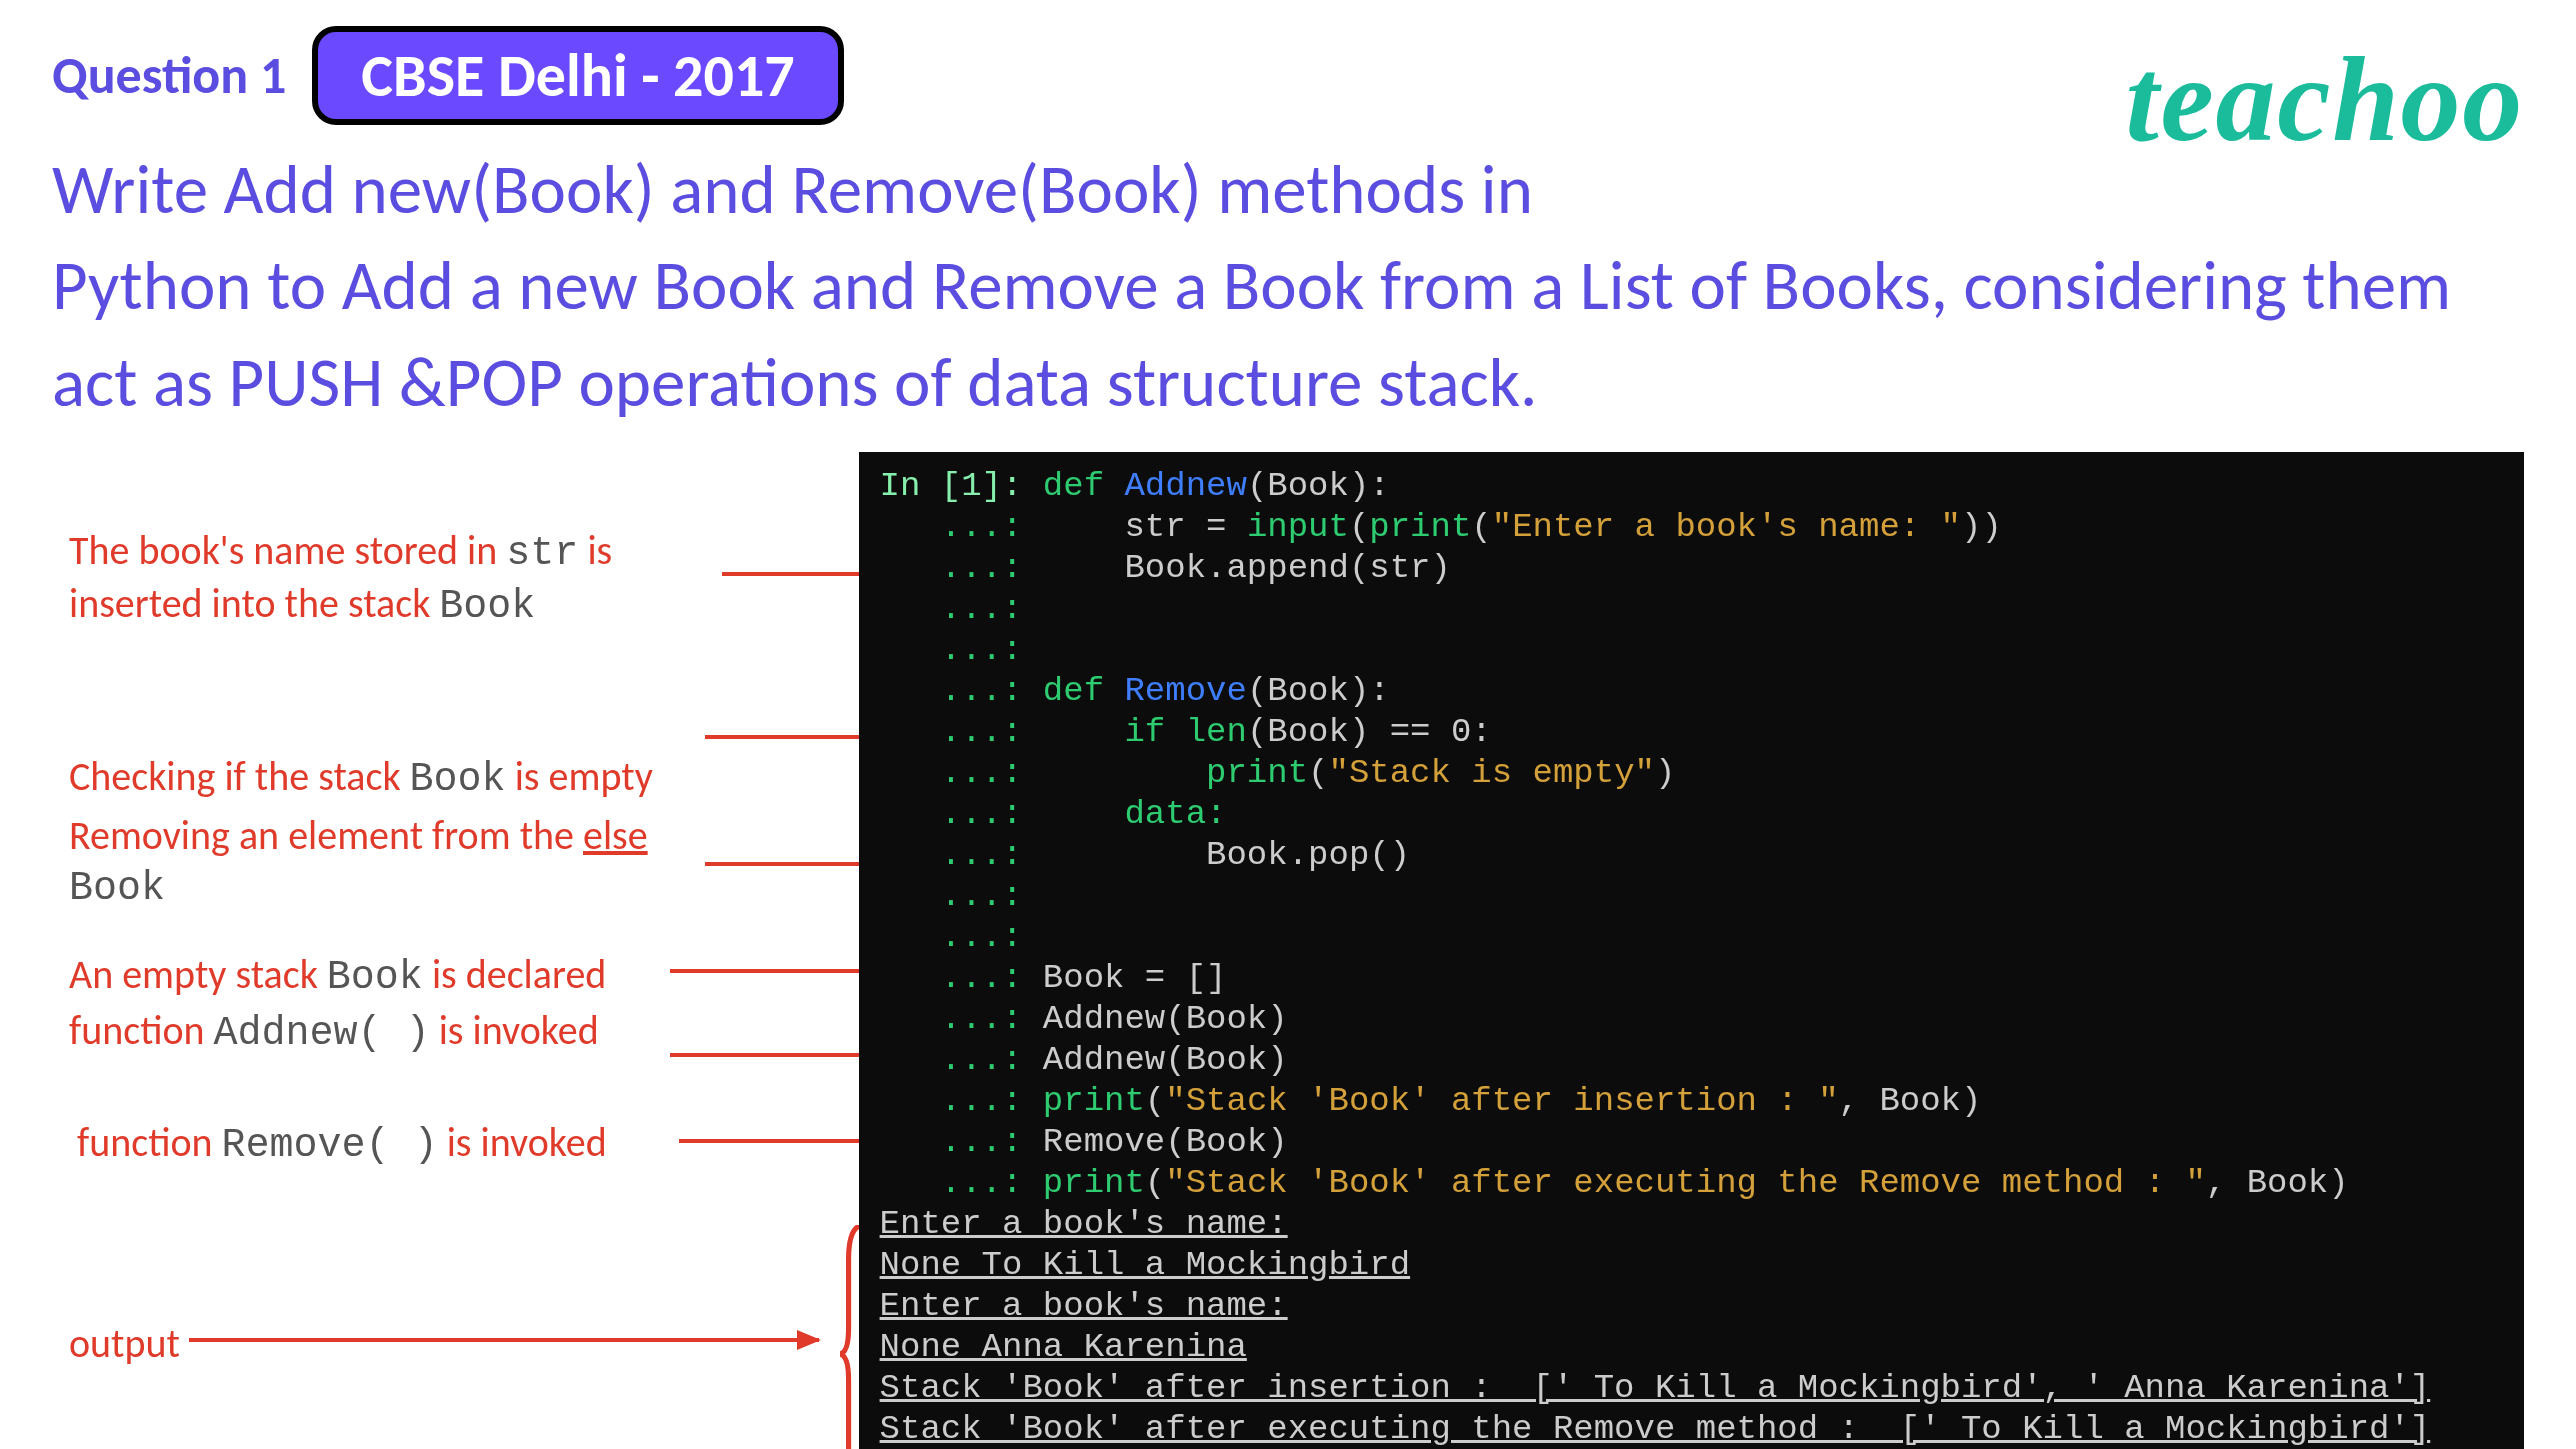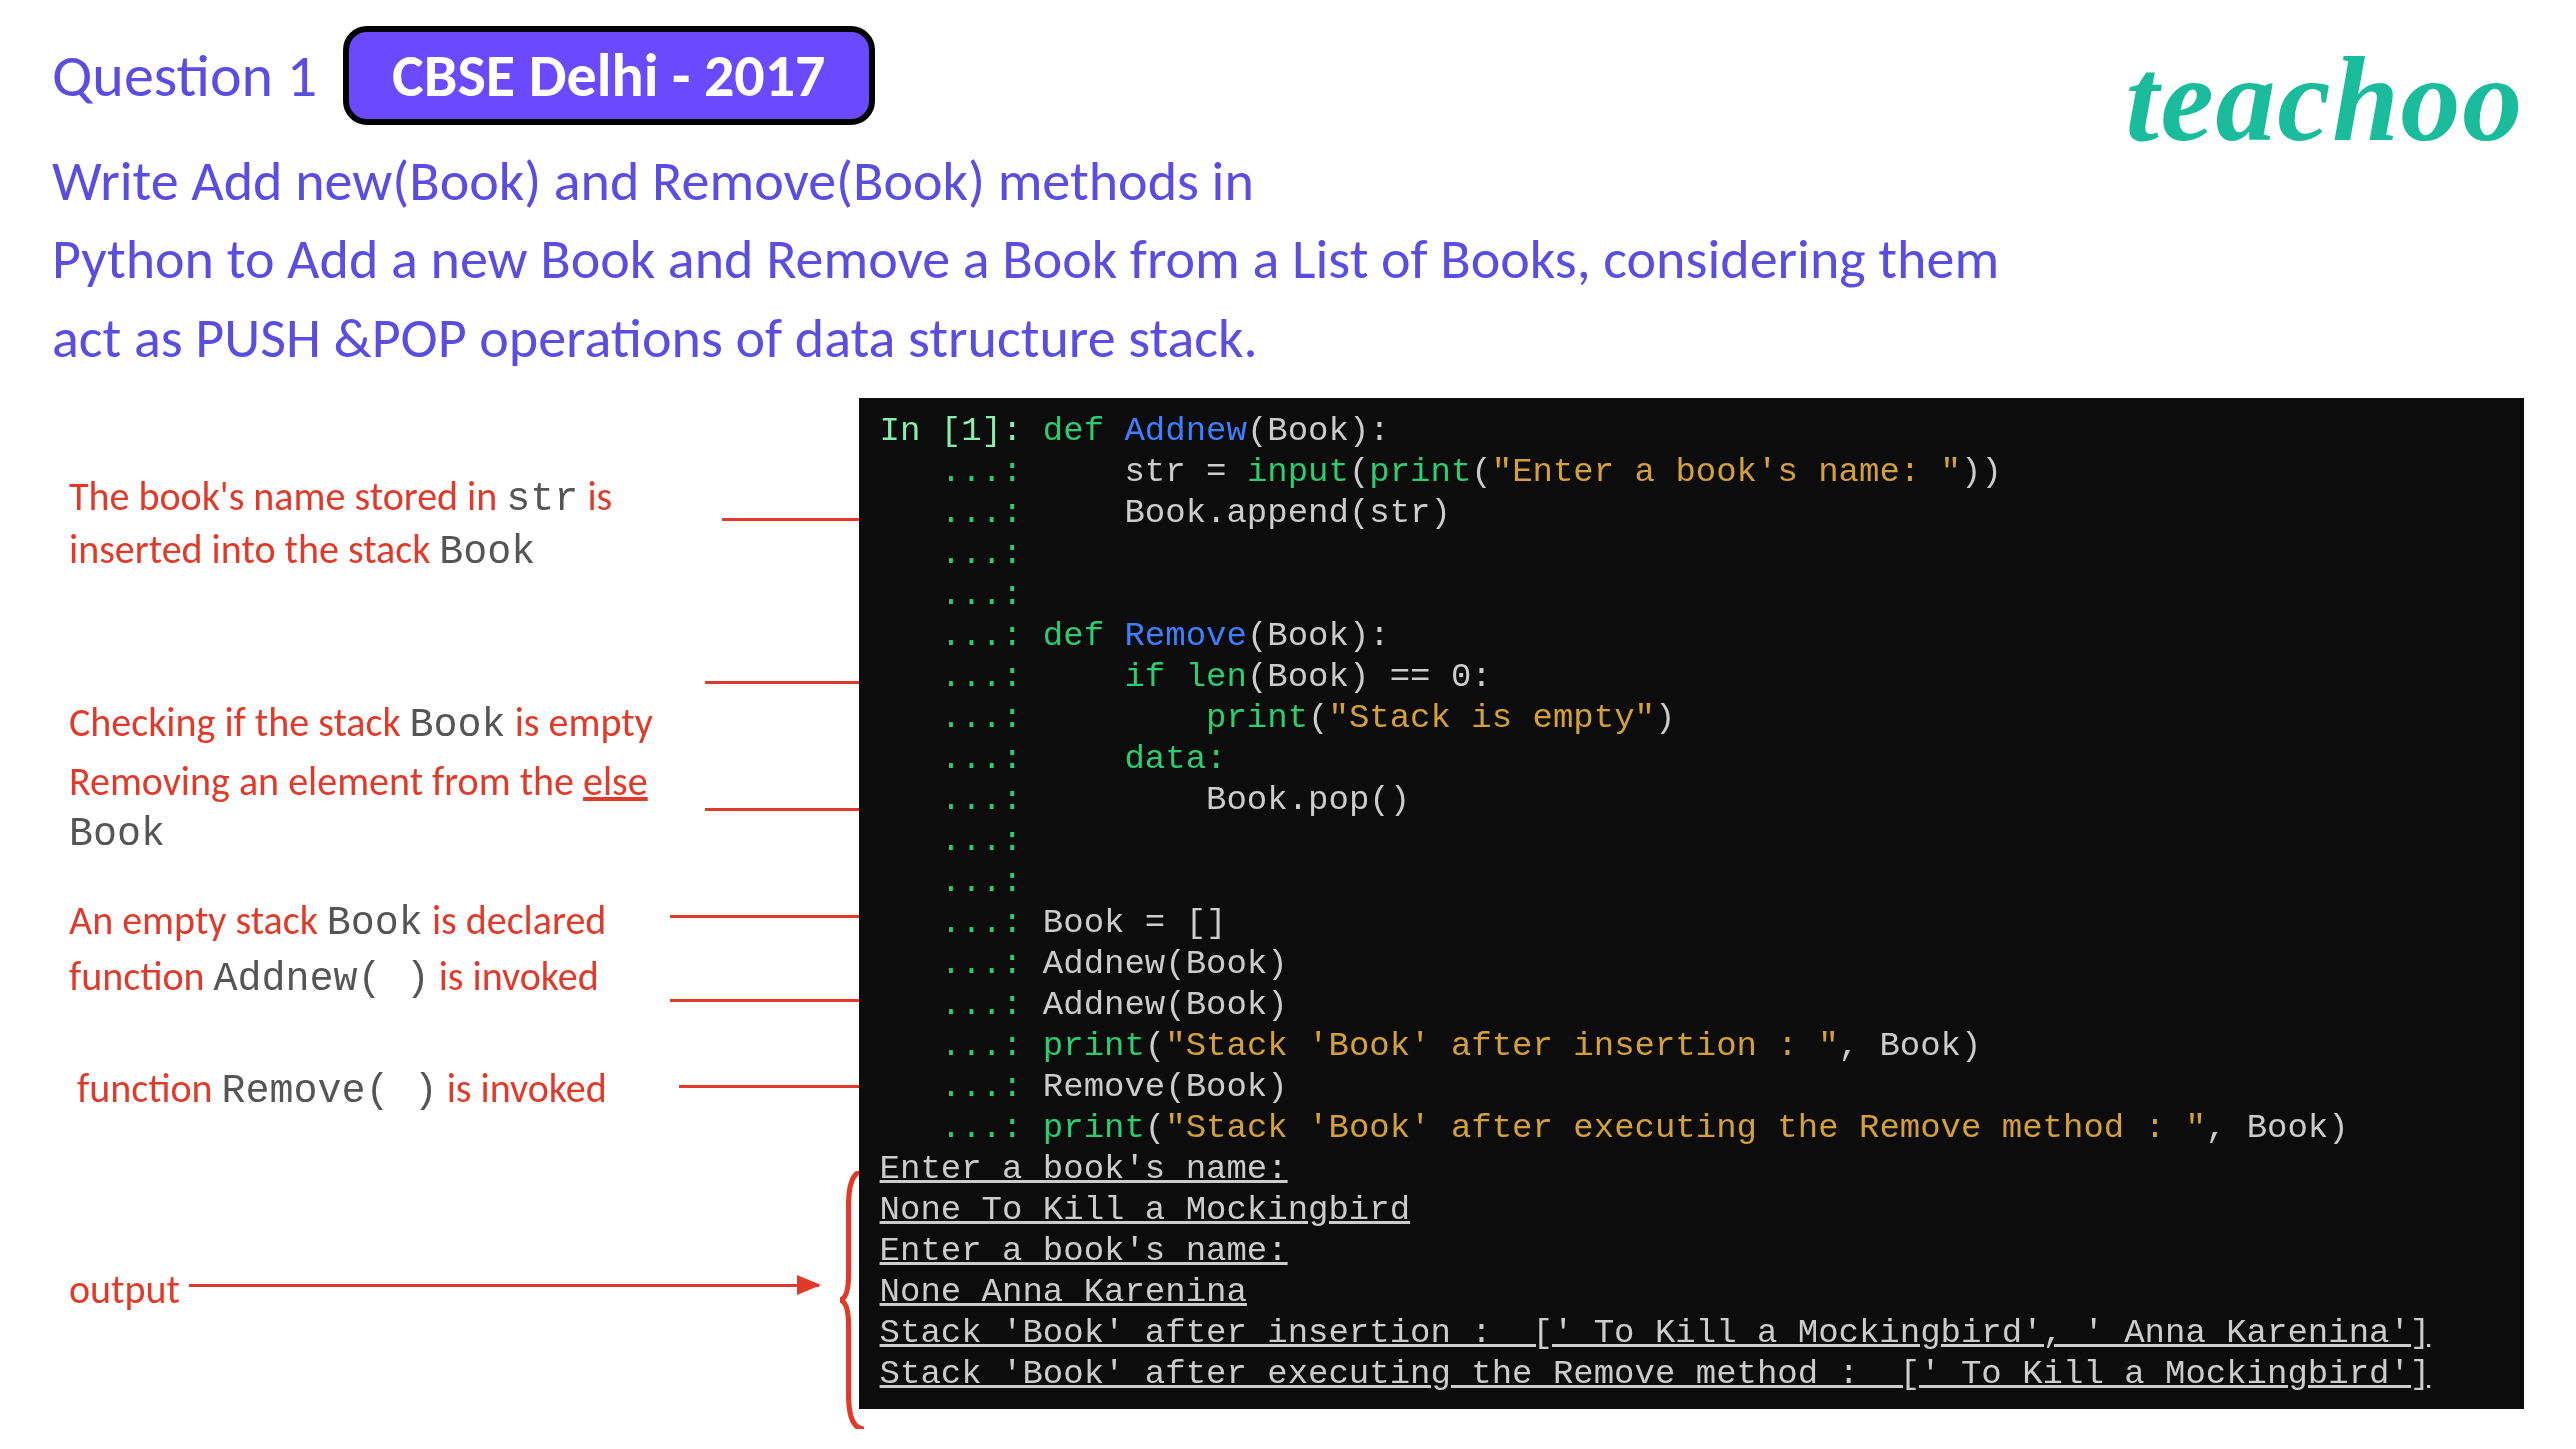--- a/index.html
+++ b/index.html
@@ -5,42 +5,42 @@
   * { box-sizing: border-box; }
   html, body {
     margin: 0; padding: 0;
     width: 2576px; height: 1449px;
     background: #ffffff;
     font-family: "Calibri", "Segoe UI", Arial, sans-serif;
     overflow: hidden;
   }
   .root { position: relative; width: 2576px; height: 1449px; padding: 26px 52px; }
   .title-row { display: flex; align-items: center; gap: 26px; }
-  .qtitle { color: #5a4de0; font-weight: 400; font-size: 60px; }
+  .qtitle { color: #5a4de0; font-weight: 700; font-size: 52px; }
   .badge {
     background: #6a49ff;
     color: #ffffff;
     border: 6.9px solid #000000;
     border-radius: 24px;
     padding: 6.9px 43px;
     font-weight: 700;
     font-size: 60px;
   }
   .logo {
     position: absolute; top: 31px; right: 52px;
     font-family: "Brush Script MT", cursive;
     font-weight: 700; font-style: italic;
     color: #1abc9c;
     font-size: 120px;
     letter-spacing: 1.7px;
   }
   .question {
     margin-top: 17px;
     color: #5a4de0;
-    font-size: 56px;
+    font-size: 69px;
     line-height: 1.4;
   }
   .content {
     position: relative;
     margin-top: 20.6px;
     display: flex;
     width: 100%;
   }
   .annotations {
     position: relative;

